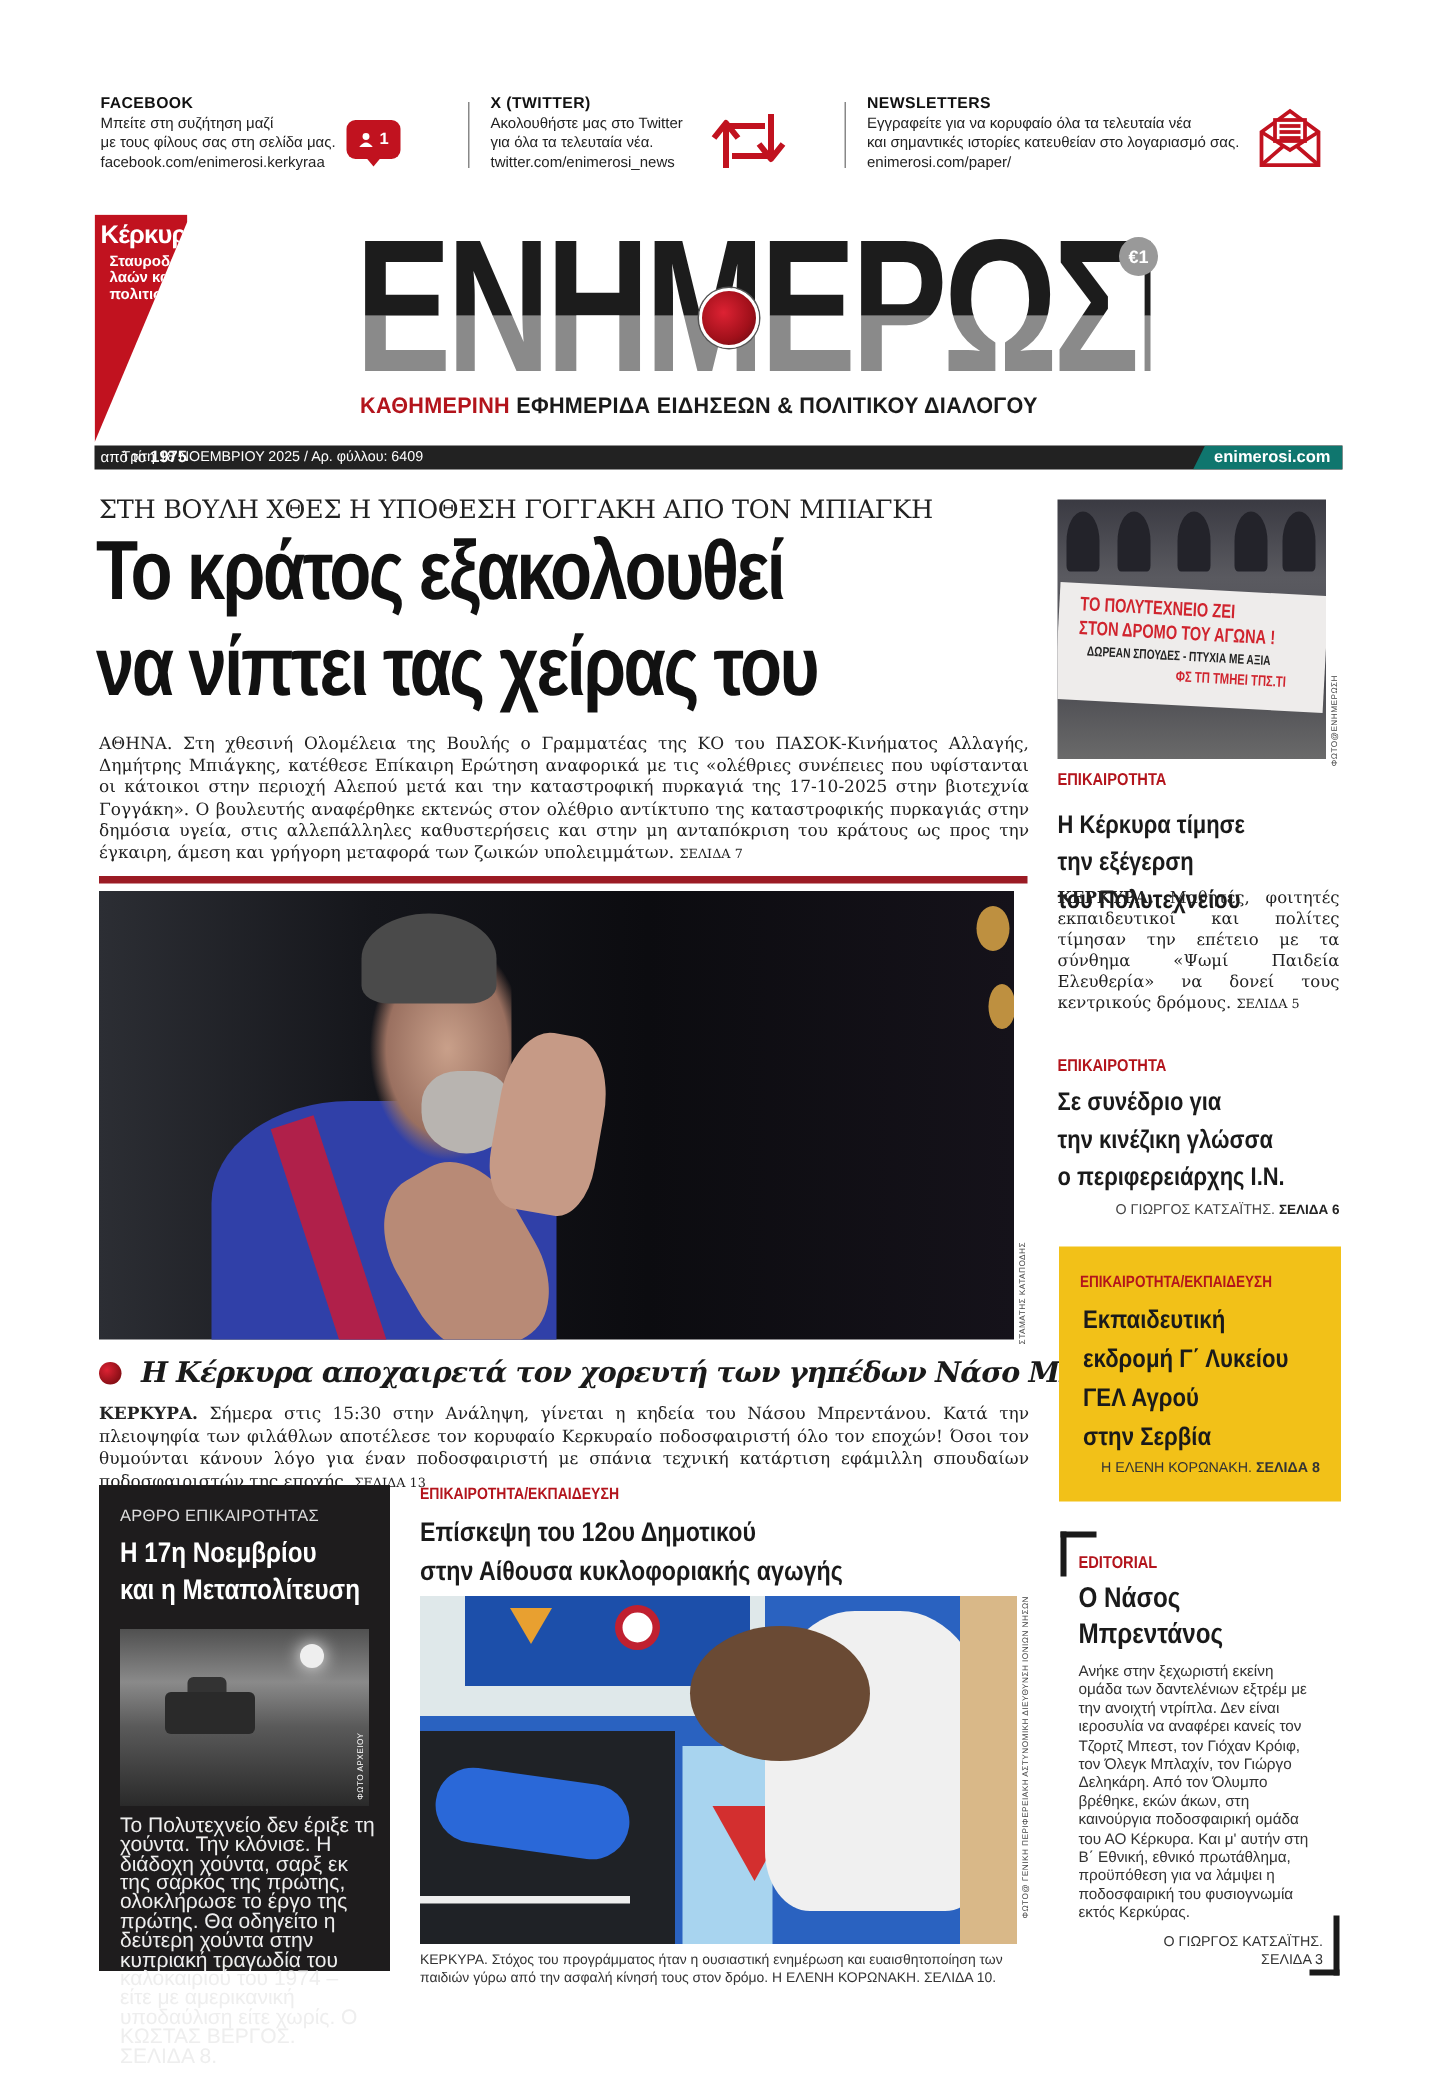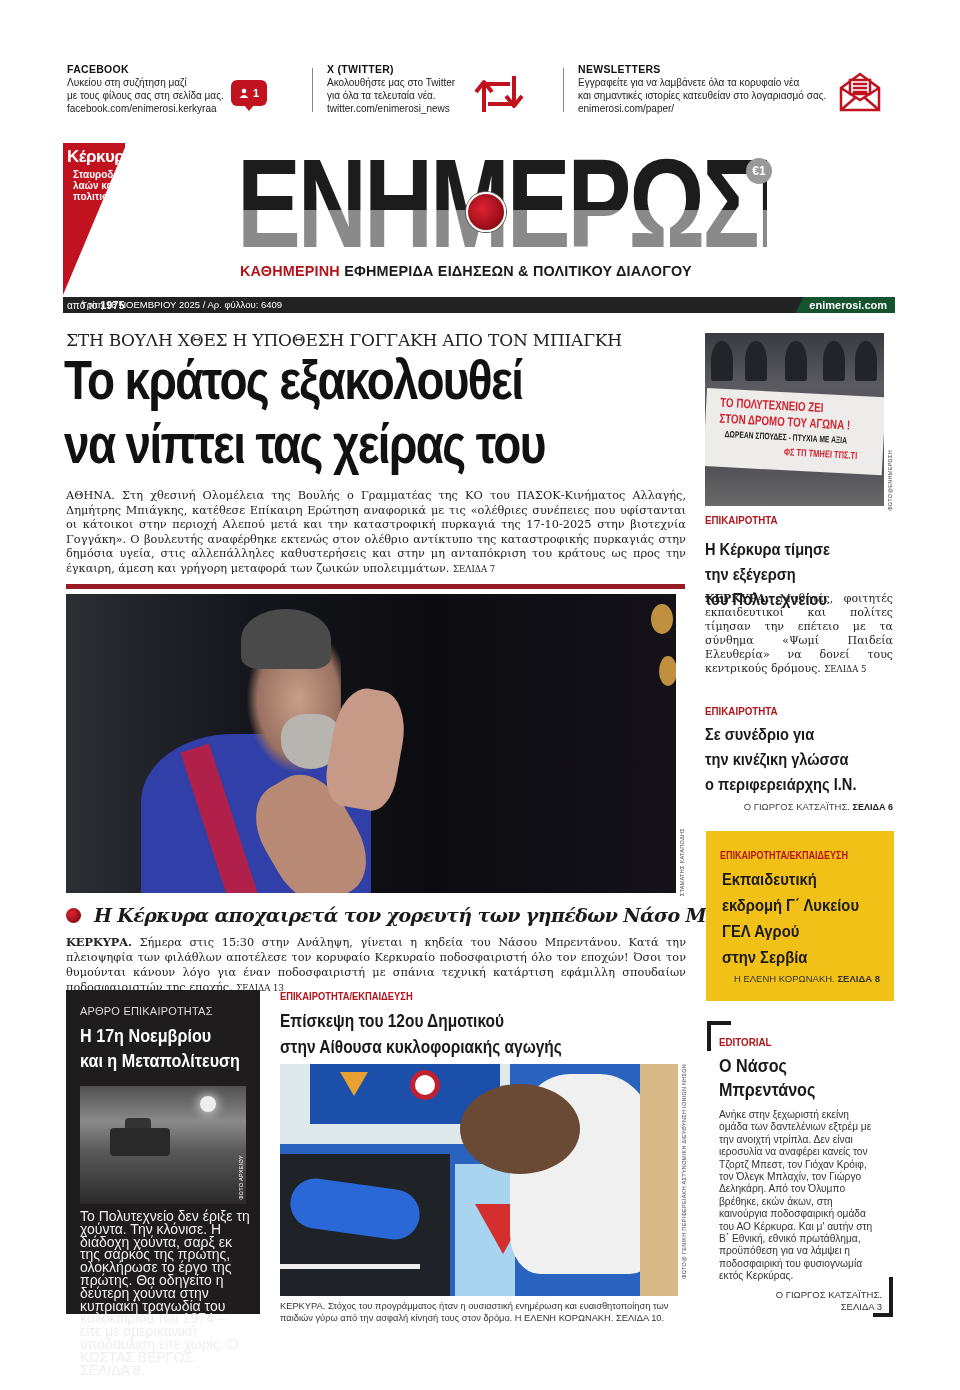--- a/index.html
+++ b/index.html
@@ -23,21 +23,21 @@
 .logo .dark{color:#1c1c1c;clip-path:inset(0 0 45% 0)}
 .logo .grey{color:#8a8a8a;clip-path:inset(55% 0 0 0)}
 .globe{position:absolute;left:466px;top:192px;width:40px;height:40px;border-radius:50%;background:radial-gradient(circle at 40% 40%,#d23 0,#a0101a 60%,#5a0a10 100%);border:2px solid #fff;box-shadow:0 0 0 1px #555}
 .euro{position:absolute;left:746px;top:158px;width:26px;height:26px;border-radius:50%;background:#999;color:#fff;font-size:12px;display:flex;align-items:center;justify-content:center;font-weight:bold}
 .tagline{position:absolute;left:240px;top:262px;font-weight:bold;font-size:15px;letter-spacing:0.2px;transform:scaleX(0.96);transform-origin:left}
 .tagline .red{color:#b3141c}
 .datebar{position:absolute;left:63px;top:297px;width:832px;height:16px;background:#222;color:#fff;font-size:10px;line-height:16px}
 .datebar .since{position:absolute;left:4px}
 .datebar .since b{font-size:11px}
 .datebar .date{position:absolute;left:18px;right:0;font-size:9.5px}
-.datebar .site{position:absolute;right:0;top:0;height:16px;background:#14532d;padding:0 8px 0 14px;font-weight:bold;font-size:11px;clip-path:polygon(8px 0,100% 0,100% 100%,0 100%)}
+.datebar .site{position:absolute;right:0;top:0;height:16px;background:#0f766e;padding:0 8px 0 14px;font-weight:bold;font-size:11px;clip-path:polygon(8px 0,100% 0,100% 100%,0 100%)}
 
 
 .kicker{position:absolute;left:66px;top:330px;font-size:17px;color:#222;letter-spacing:-0.2px}
 .headline{position:absolute;left:64px;top:348px;font-weight:bold;font-size:56px;line-height:64px;color:#111;letter-spacing:-2px;transform:scaleX(0.82);transform-origin:left top;white-space:nowrap}
 .lead-body{position:absolute;left:66px;top:489px;width:620px;font-size:11.3px;line-height:14.6px;text-align:justify;color:#222}
 .lead-body b{font-weight:normal}
 .small-ref{font-size:8.5px}
 .redrule{position:absolute;left:66px;top:584px;width:619px;height:5px;background:#9b1b24}
 
 
@@ -108,21 +108,21 @@
 .ed-kicker{position:absolute;left:719px;top:1036px;font-size:11.5px;font-weight:bold;color:#b3141c;transform:scaleX(0.85);transform-origin:left}
 .ed-title{position:absolute;left:719px;top:1054px;font-size:19px;line-height:24px;font-weight:bold;color:#1a1a1a;transform:scaleX(0.85);transform-origin:left top;white-space:nowrap}
 .ed-body{position:absolute;left:719px;top:1109px;width:160px;font-size:10.2px;line-height:12.4px;color:#333}
 .ed-by{position:absolute;right:78px;top:1289px;font-size:9.5px;color:#333;text-align:right;line-height:12px}
 </style>
 </head>
 <body>
 
 <div class="social" style="left:67px">
   <div class="h">FACEBOOK</div>
-  <div>Λυκείου στη συζήτηση μαζί</div>
+  <div>Μπείτε στη συζήτηση μαζί</div>
   <div>με τους φίλους σας στη σελίδα μας.</div>
   <div class="l">facebook.com/enimerosi.kerkyraa</div>
 </div>
 <div class="abs" style="left:231px;top:80px;width:36px;height:26px;background:#c1121f;border-radius:6px;color:#fff;font-size:11px;font-weight:bold;display:flex;align-items:center;justify-content:center;gap:4px">
   <svg width="10" height="10" viewBox="0 0 10 10">
       <circle cx="5" cy="3" r="2.3" fill="#fff"></circle>
       <path d="M0.5 10 Q5 4 9.5 10Z" fill="#fff"></path>
     </svg>
   <span>1</span>
   <span style="position:absolute;left:13px;top:25px;width:0;height:0;border-left:5px solid transparent;border-right:5px solid transparent;border-top:6px solid #c1121f"></span>
@@ -138,21 +138,21 @@
   <svg width="50" height="44" viewBox="0 0 50 44" fill="none" stroke="#c1121f" stroke-width="4" stroke-linejoin="round">
     <path d="M10 40 V12 H36"></path>
       <path d="M2 20 L10 10 L18 20"></path>
     <path d="M40 4 V32 H14"></path>
       <path d="M32 24 L40 34 L48 24"></path>
   </svg>
 </div>
 <div class="vsep" style="left:563px"></div>
 <div class="social" style="left:578px">
   <div class="h">NEWSLETTERS</div>
-  <div>Εγγραφείτε για να λαμβάνετε όλα τα κορυφαίο νέα</div>
+  <div>Εγγραφείτε για να κορυφαίο όλα τα τελευταία νέα</div>
   <div>και σημαντικές ιστορίες κατευθείαν στο λογαριασμό σας.</div>
   <div class="l">enimerosi.com/paper/</div>
 </div>
 <div class="abs" style="left:838px;top:70px">
   <svg width="44" height="44" viewBox="0 0 44 44" fill="none" stroke="#c1121f" stroke-width="2.5">
     <path d="M3 18 L22 4 L41 18 V40 H3 Z"></path>
       <path d="M3 18 L22 30 L41 18"></path>
       <path d="M3 40 L18 27 M41 40 L26 27"></path>
     <rect x="12" y="10" width="20" height="14" fill="#fff"></rect>
       <line x1="15" y1="14" x2="29" y2="14"></line>

